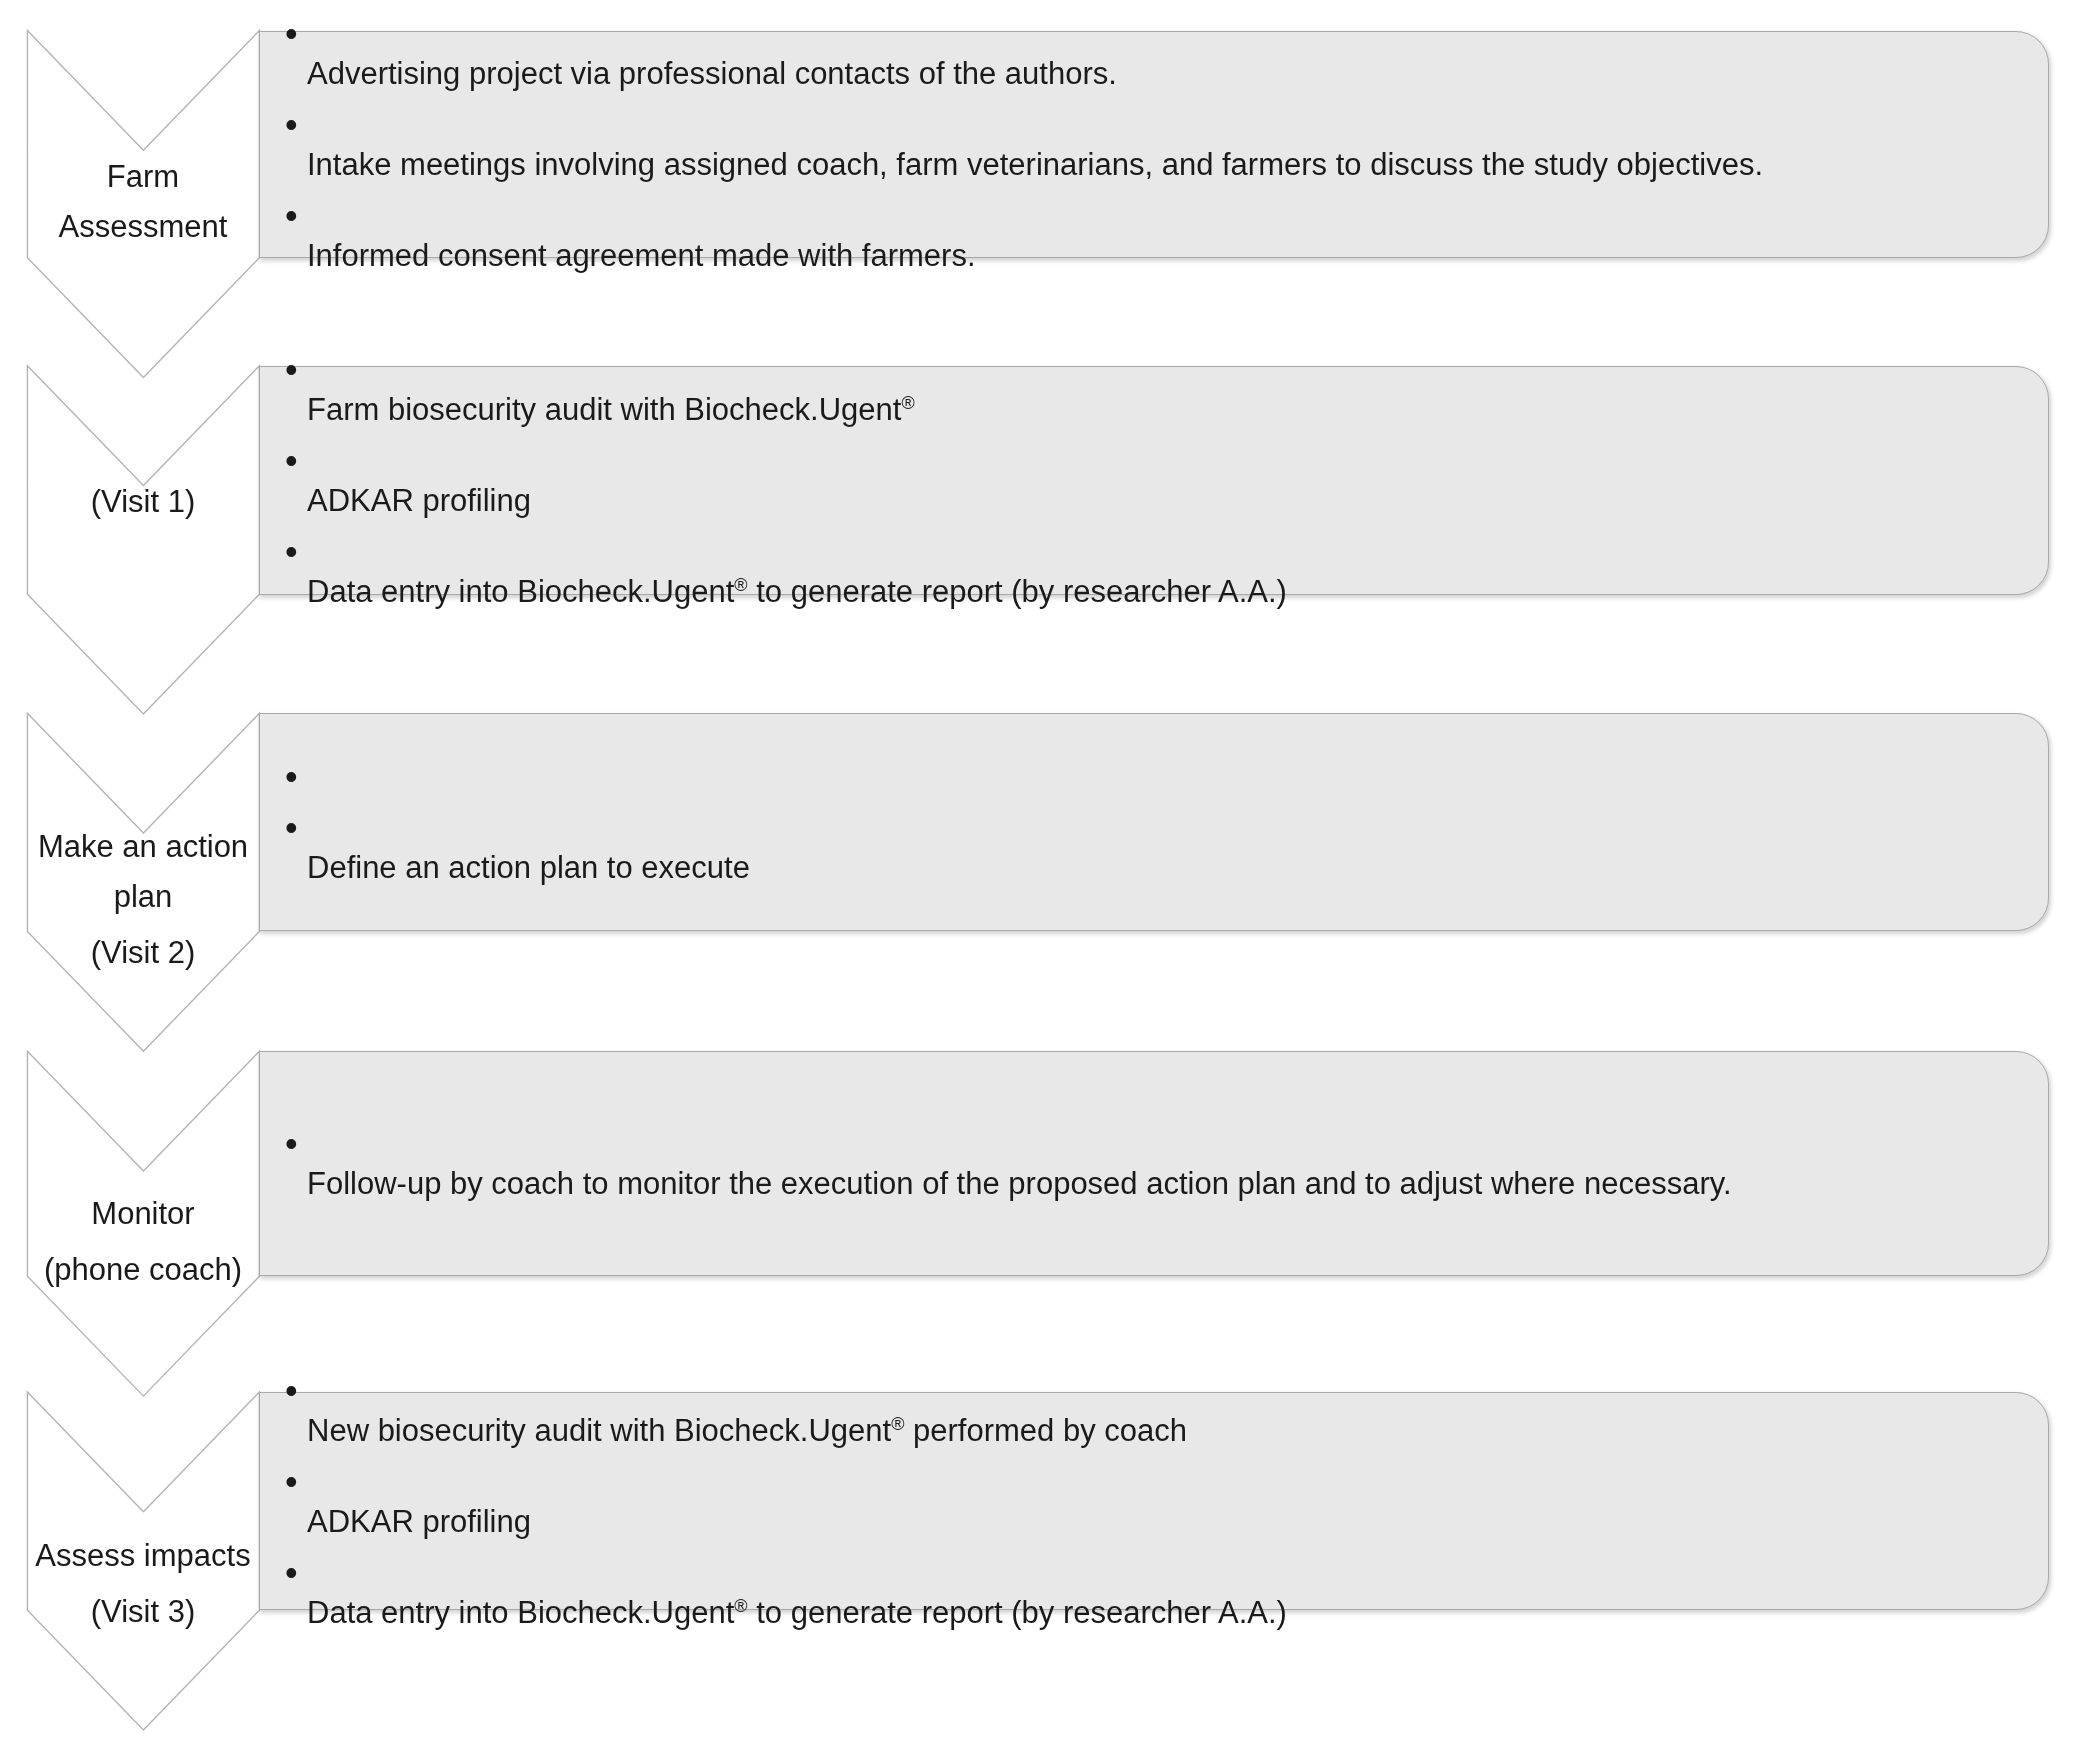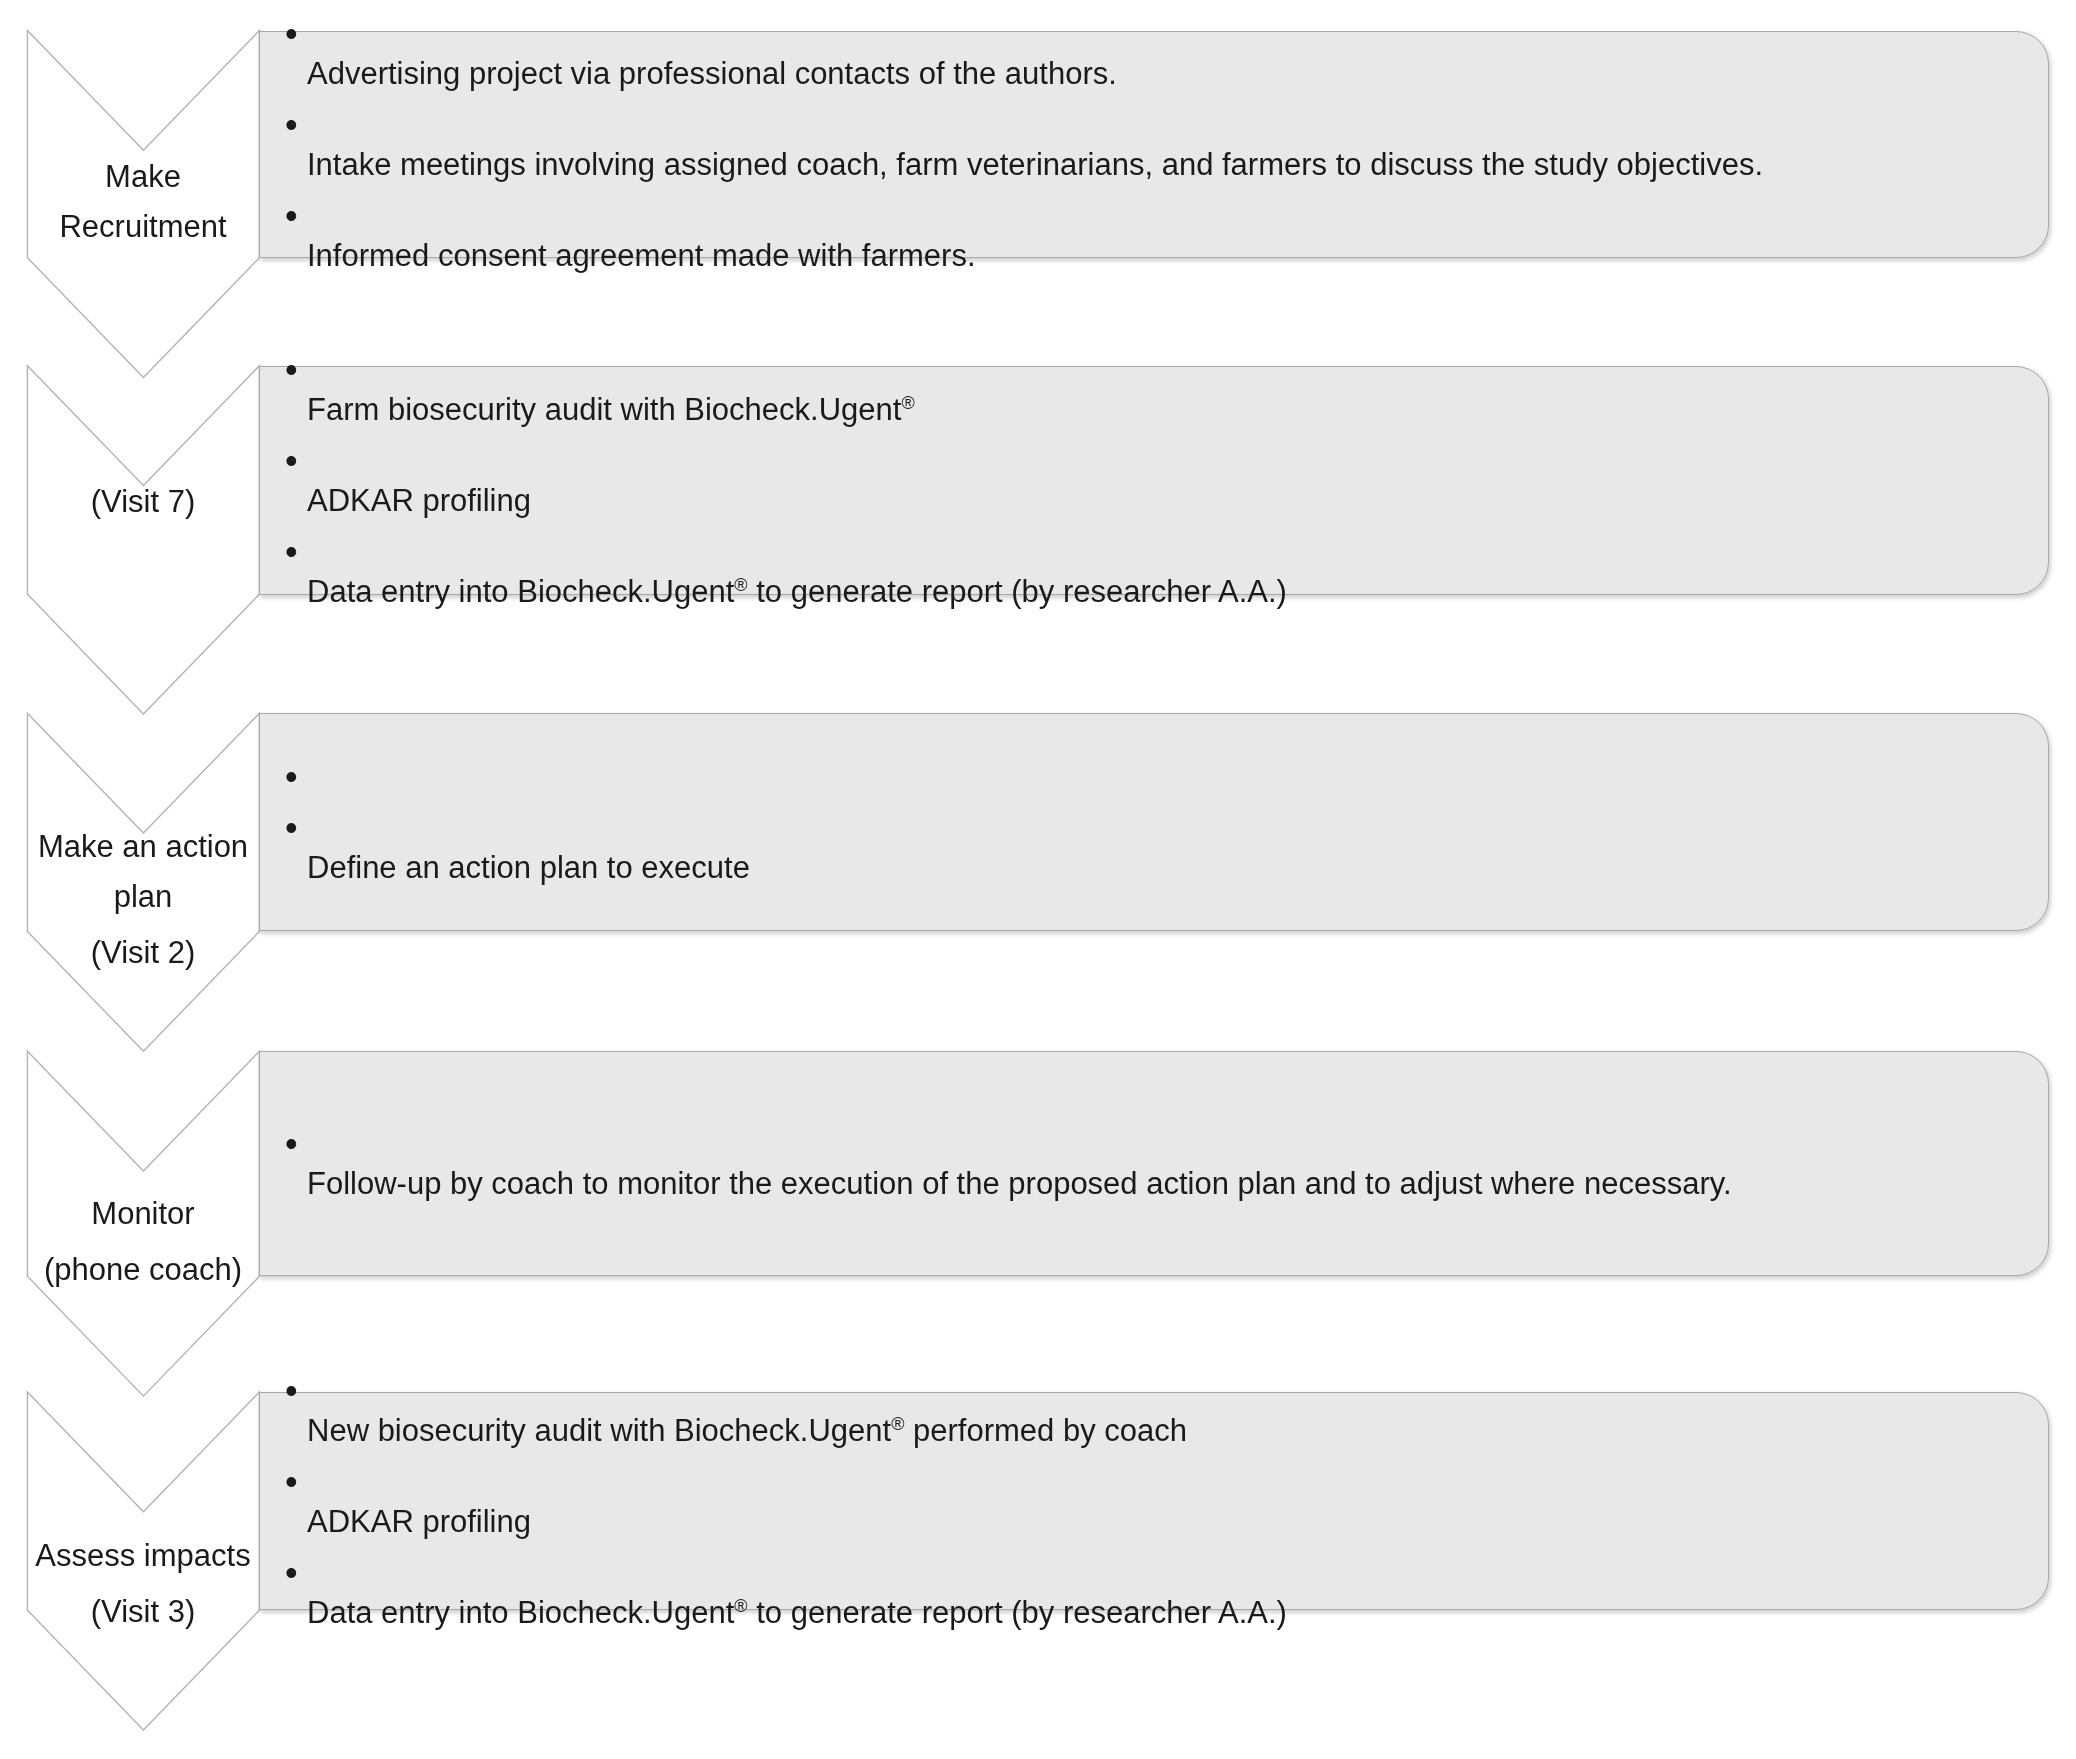--- a/index.html
+++ b/index.html
@@ -68,40 +68,40 @@
 
 <svg class="chevrons" width="2077" height="1759" viewBox="0 0 2998 2540">
   <path class="chev" d="M 39 44 L 206.5 217 L 374 44 L 374 372 L 206.5 545 L 39 372 Z"></path>
   <path class="chev" d="M 39 528 L 206.5 701 L 374 528 L 374 858 L 206.5 1031 L 39 858 Z"></path>
   <path class="chev" d="M 39 1030 L 206.5 1203 L 374 1030 L 374 1345 L 206.5 1518 L 39 1345 Z"></path>
   <path class="chev" d="M 39 1518 L 206.5 1691 L 374 1518 L 374 1843 L 206.5 2016 L 39 1843 Z"></path>
   <path class="chev" d="M 39 2010 L 206.5 2183 L 374 2010 L 374 2325 L 206.5 2498 L 39 2325 Z"></path>
 </svg>
 
 <div class="chev-label" style="top:152px">
-  <div class="main">Make Recruitment</div>
+  <div class="main">Farm Assessment</div>
 
 </div>
 <div class="info-box" style="top:30.5px;height:227px">
   <div class="bullet">
     <span class="dot">•</span>
     <span class="btext">Advertising project via professional contacts of the authors.</span>
   </div>
   <div class="bullet">
     <span class="dot">•</span>
     <span class="btext">Intake meetings involving assigned coach, farm veterinarians, and farmers to discuss the study objectives.</span>
   </div>
   <div class="bullet">
     <span class="dot">•</span>
     <span class="btext">Informed consent agreement made with farmers.</span>
   </div>
 </div>
 
 <div class="chev-label" style="top:471px">
-  <div class="sub">(Visit 7)</div>
+  <div class="sub">(Visit 1)</div>
 </div>
 <div class="info-box" style="top:366px;height:229px">
   <div class="bullet">
     <span class="dot">•</span>
     <span class="btext">Farm biosecurity audit with Biocheck.Ugent<sup>®</sup></span>
   </div>
   <div class="bullet">
     <span class="dot">•</span>
     <span class="btext">ADKAR profiling</span>
   </div>

